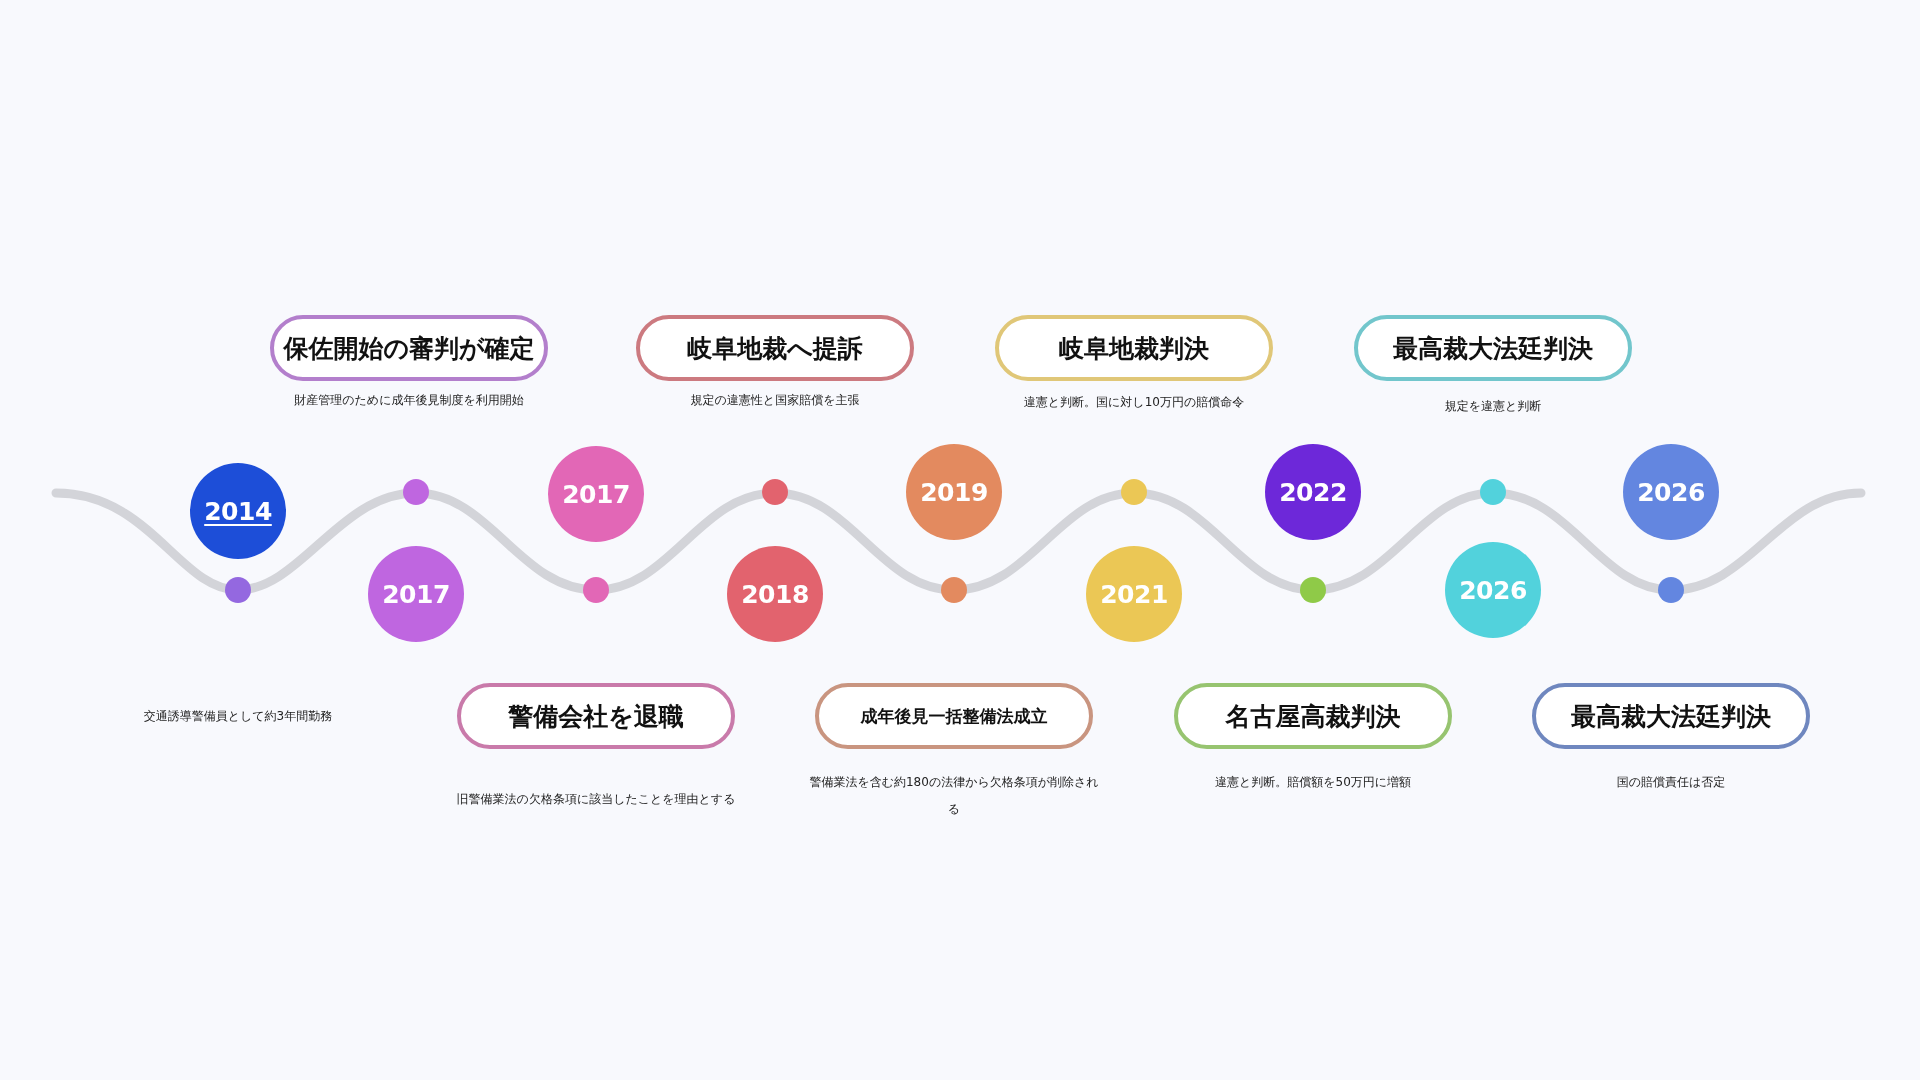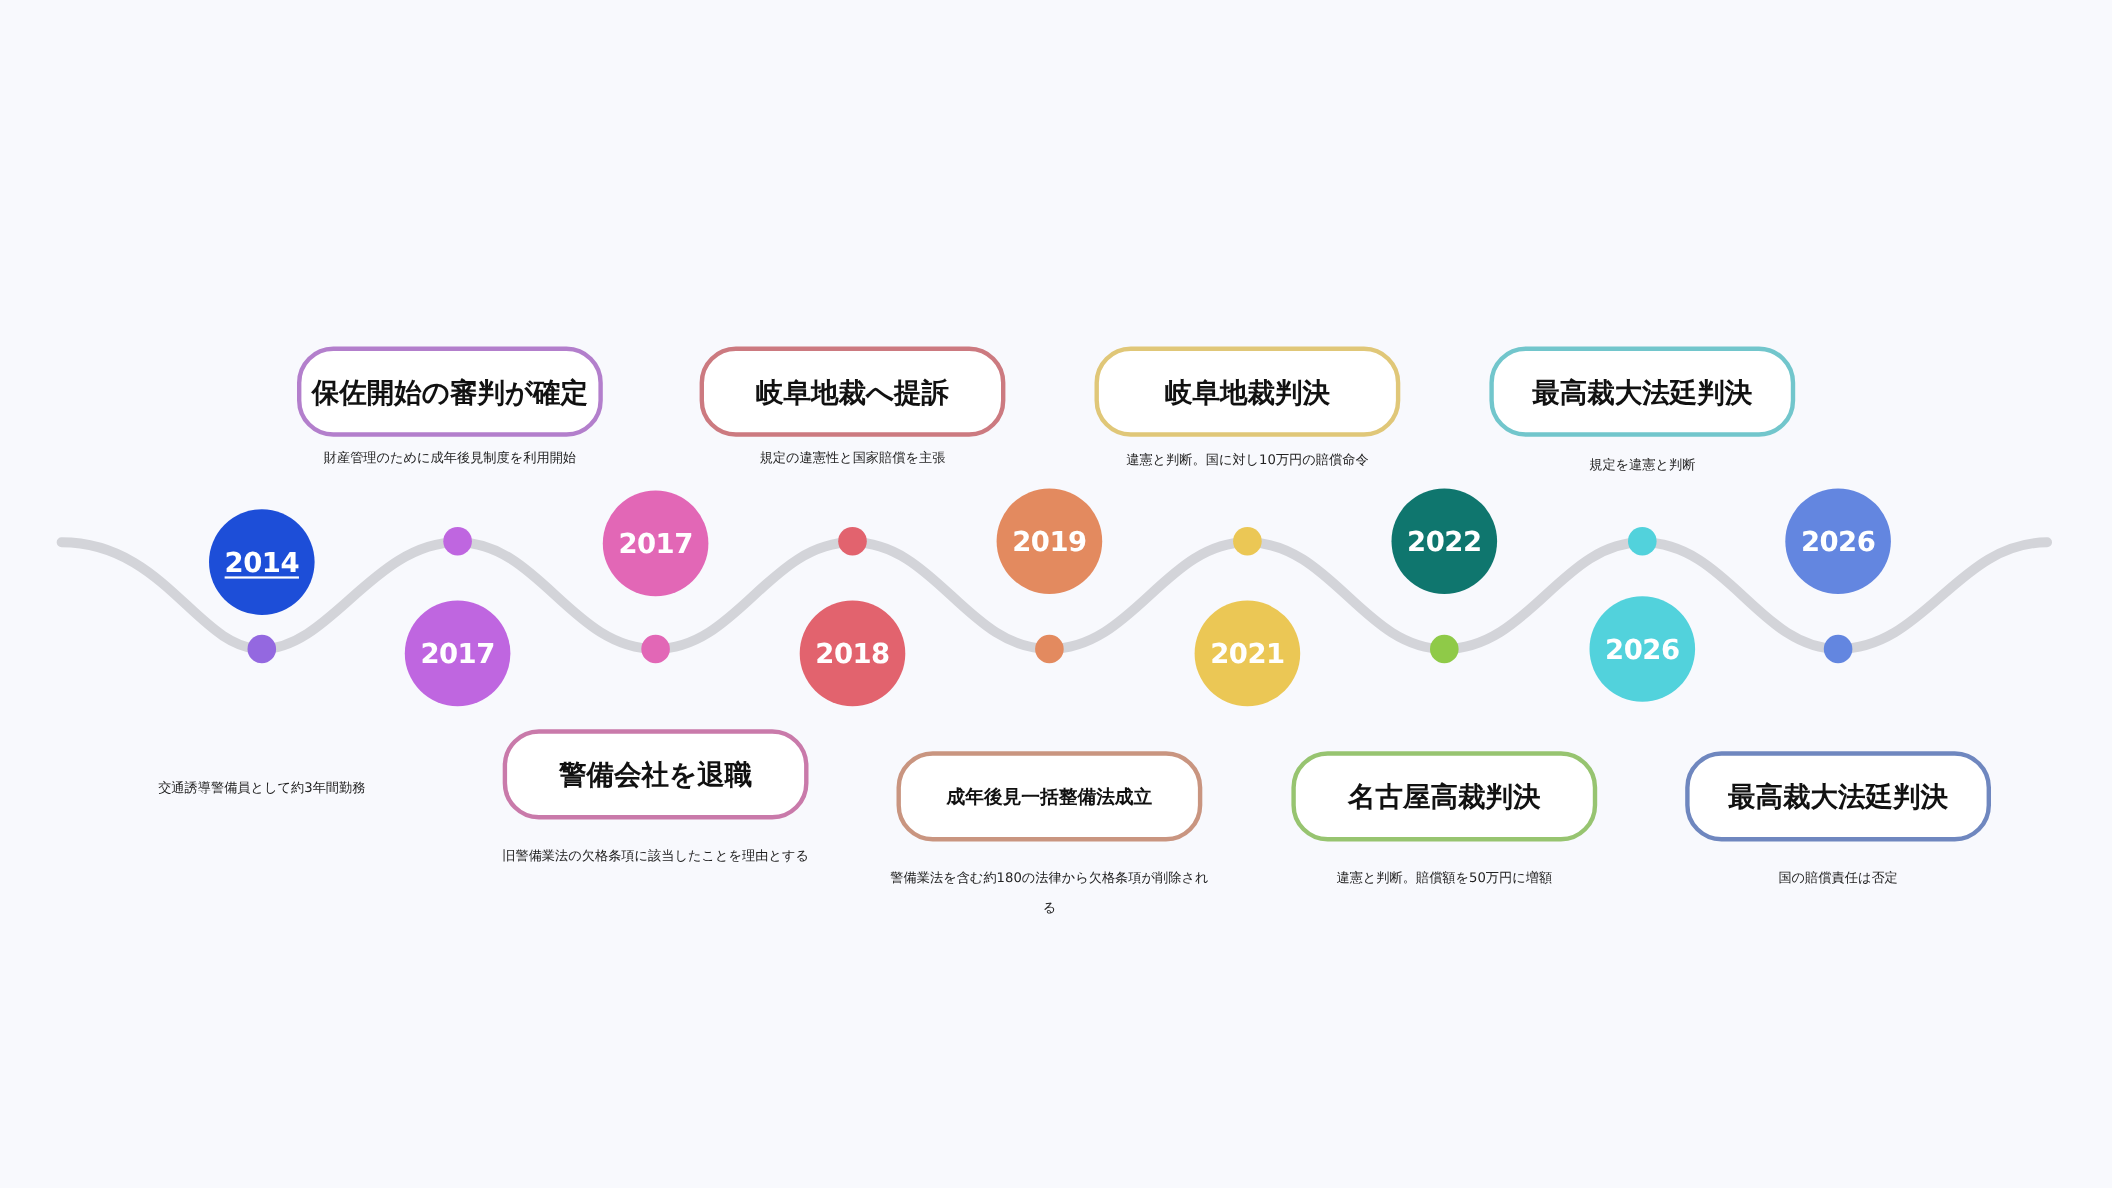--- a/index.html
+++ b/index.html
@@ -19,21 +19,21 @@
     .year-circle.underlined span { text-decoration: underline; text-underline-offset: 4px; }
     .dot {
       position: absolute; width: 26px; height: 26px; border-radius: 50%;
       transform: translate(-50%, -50%);
     }
     .event {
       position: absolute; transform: translateX(-50%);
       display: flex; flex-direction: column; align-items: center;
     }
     .pill {
-      box-sizing: border-box; height: 82px; border-radius: 33px;
+      box-sizing: border-box; height: 66px; border-radius: 33px;
       border: 4px solid #701a75; background: #ffffff;
       display: flex; align-items: center; justify-content: center;
       padding: 0 12px; white-space: nowrap;
       font-weight: bold; font-size: 25px; color: #111111;
     }
     .desc {
       font-size: 12px; color: #222222; text-align: center; line-height: 27px;
       white-space: nowrap;
     }
     .desc.wrap { white-space: normal; }
@@ -76,21 +76,21 @@
 </div>
 <div class="year-circle" style="left:775px; top:594px; background:#e2636e;">
   <span>2018</span>
 </div>
 <div class="year-circle" style="left:954px; top:492px; background:#e38a5f;">
   <span>2019</span>
 </div>
 <div class="year-circle" style="left:1134px; top:594px; background:#ebc755;">
   <span>2021</span>
 </div>
-<div class="year-circle" style="left:1313px; top:492px; background:#0f766e;">
+<div class="year-circle" style="left:1313px; top:492px; background:#6d28d9;">
   <span>2022</span>
 </div>
 <div class="year-circle" style="left:1493px; top:590px; background:#52d2dc;">
   <span>2026</span>
 </div>
 <div class="year-circle" style="left:1671px; top:492px; background:#6386e0;">
   <span>2026</span>
 </div>
 
 <div class="event" style="left:409px; top:315px;">
@@ -114,21 +114,21 @@
 <div class="event" style="left:1493px; top:315px;">
   <div class="pill" style="width:278px; border-color:#72c6cc;">
     <span>最高裁大法廷判決</span>
   </div>
   <div class="desc" style="margin-top:12px;">規定を違憲と判断</div>
 </div>
 
 <div class="event" style="left:238px; top:683px;">
   <div class="desc" style="margin-top:20px;">交通誘導警備員として約3年間勤務</div>
 </div>
-<div class="event" style="left:596px; top:663px;">
+<div class="event" style="left:596px; top:683px;gap:17px;">
   <div class="pill" style="width:278px; border-color:#c97aaa;">
     <span>警備会社を退職</span>
   </div>
   <div class="desc wrap" style="margin-top:20px; width:300px;">旧警備業法の欠格条項に該当したことを理由とする</div>
 </div>
 <div class="event" style="left:954px; top:683px;">
   <div class="pill" style="width:278px; border-color:#c99580; padding:0 4px;">
     <span style="font-size:17px;">成年後見一括整備法成立</span>
   </div>
   <div class="desc wrap" style="margin-top:20px; width:300px;">警備業法を含む約180の法律から欠格条項が削除される</div>

